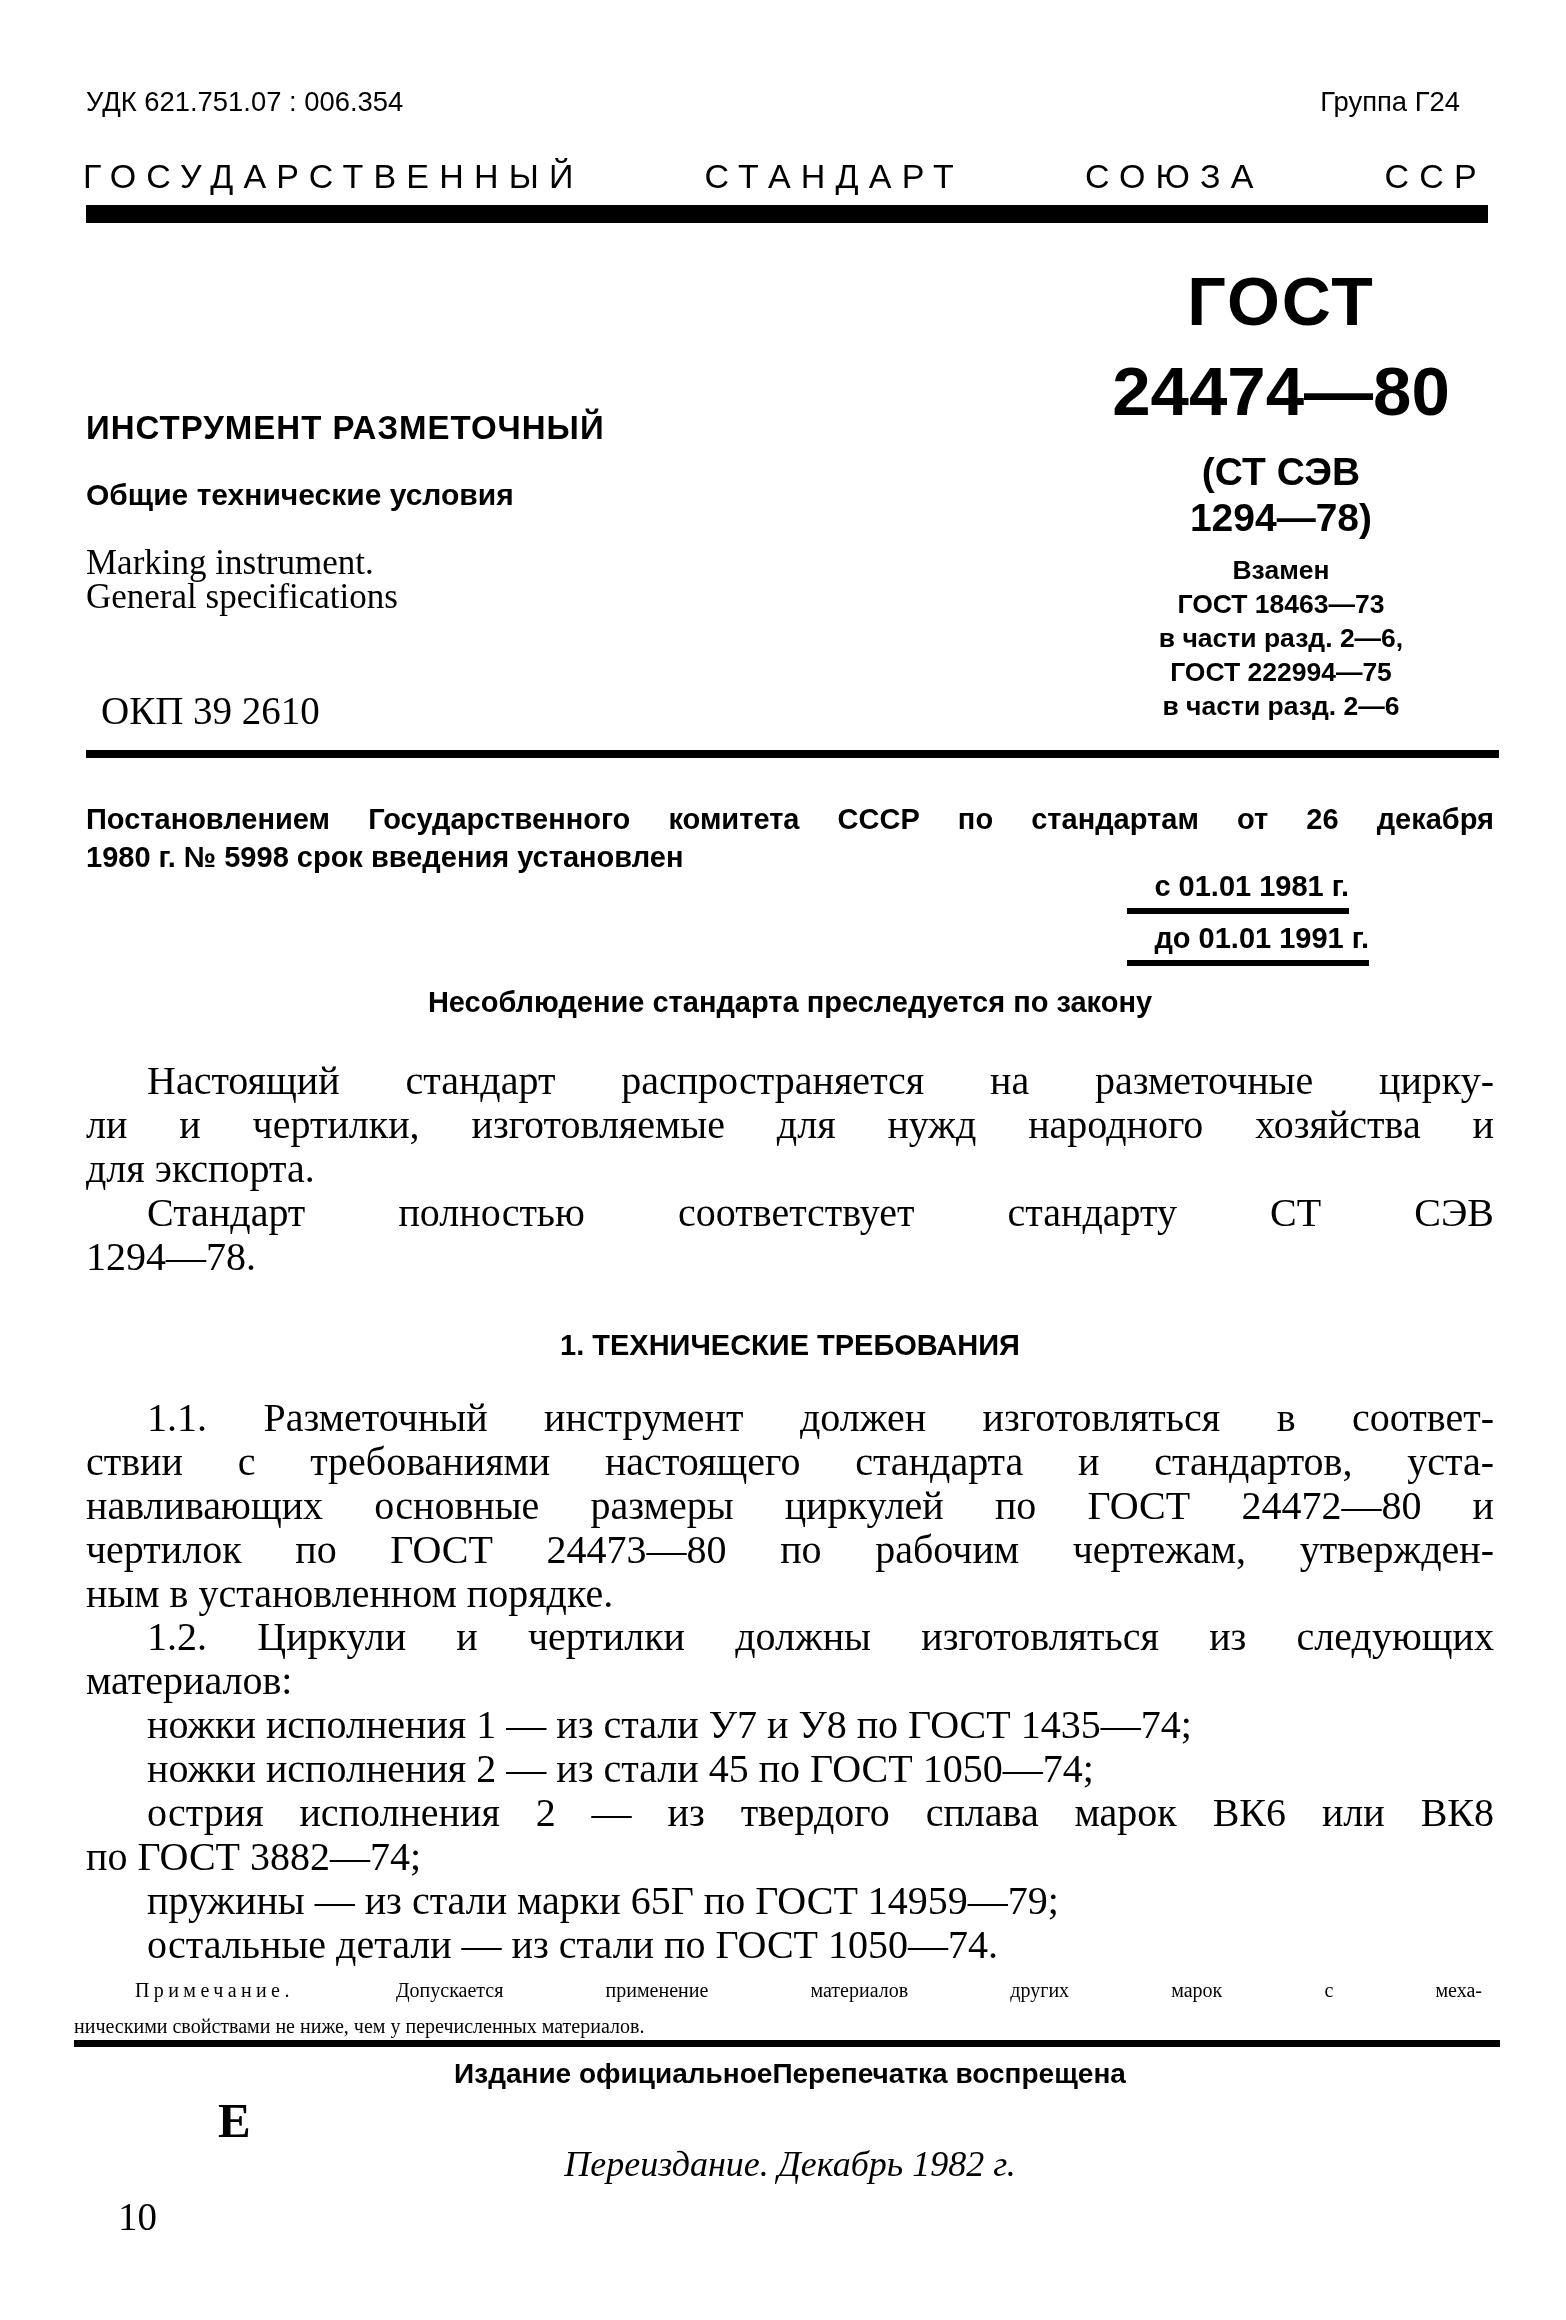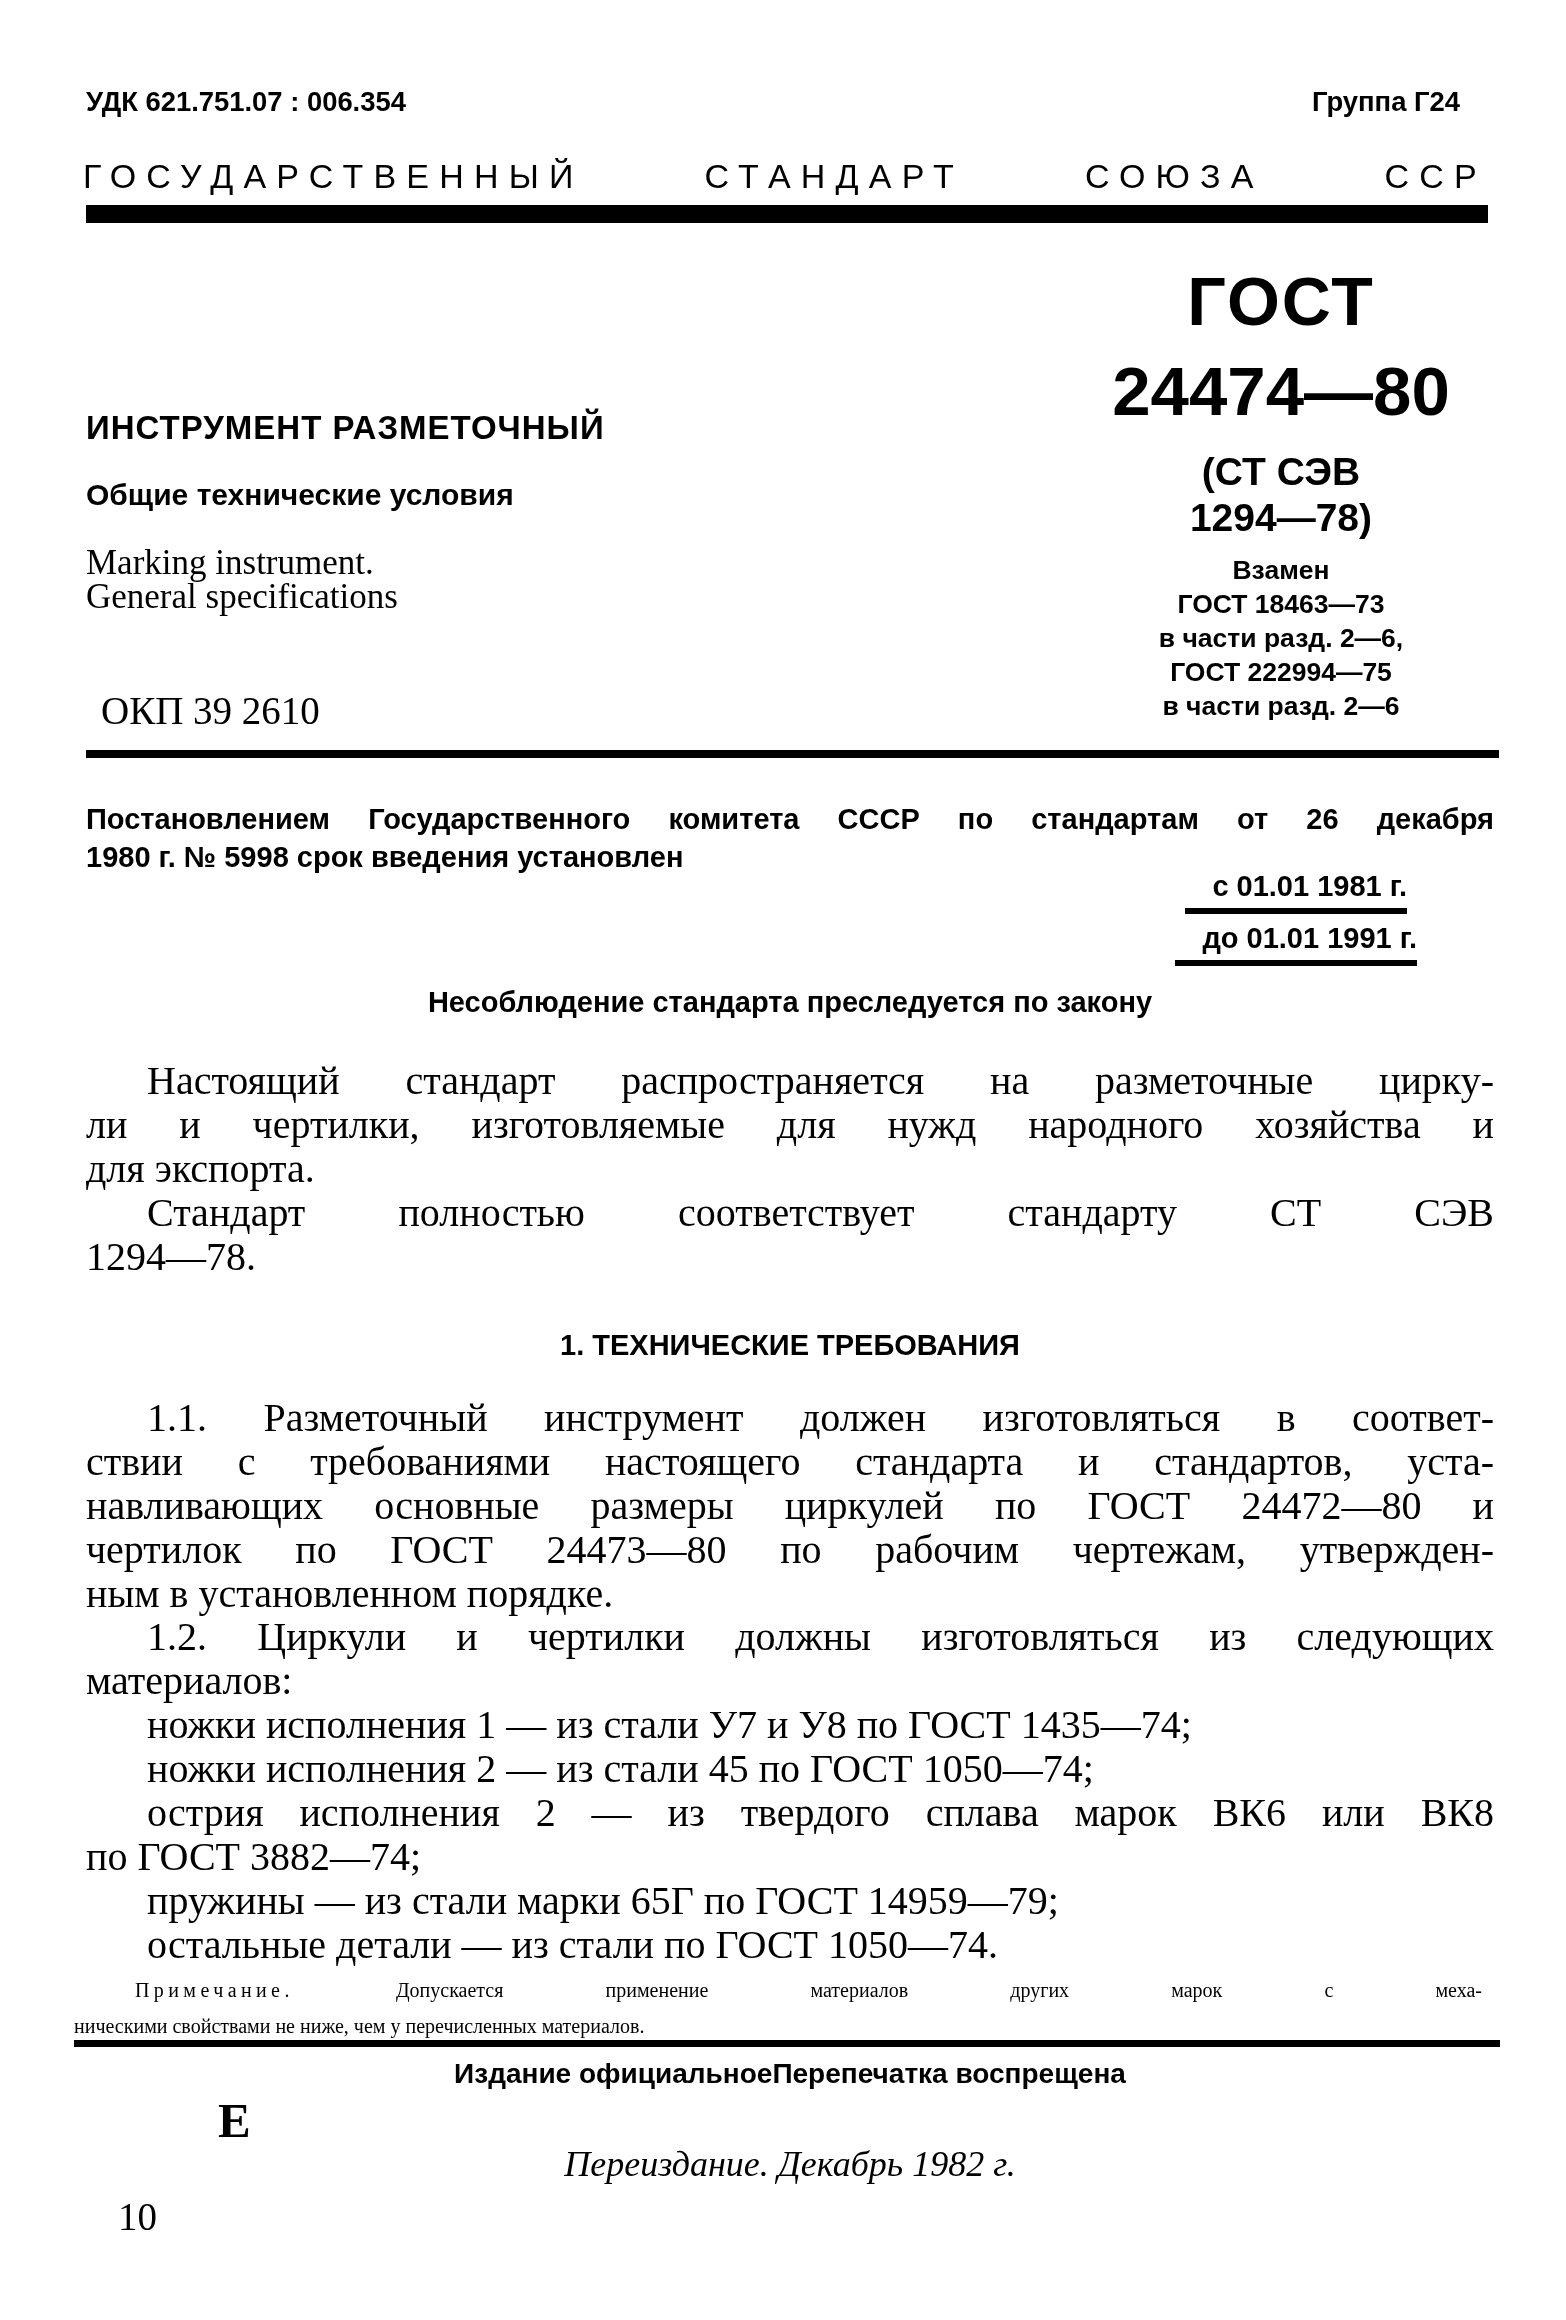--- a/index.html
+++ b/index.html
@@ -5,21 +5,21 @@
   html,body{margin:0;padding:0;background:#e8e8e8;}
   .page{
     position:relative;width:1566px;height:2320px;background:#ffffff;color:#000;
     font-family:"Liberation Serif", serif;overflow:hidden;
   }
   .abs{position:absolute;}
   .jl{text-align:justify;text-align-last:justify;}
   .ind{padding-left:61px;}
 
   .udc-row{top:86px;left:86px;width:1374px;display:flex;justify-content:space-between;
-    font-family:"Liberation Sans",sans-serif;font-weight:bold;font-size:27.4px;}
+    font-family:"Liberation Sans",sans-serif;font-weight:normal;font-size:27.4px;}
   .state-header{top:157px;left:83px;width:1404px;font-family:"Liberation Sans",sans-serif;
     font-weight:normal;font-size:34px;letter-spacing:0.30em;white-space:nowrap;
     display:flex;justify-content:space-between;}
   .hbar{top:205px;left:86px;width:1402px;height:17.6px;background:#000;}
 
   .title-block{top:408px;left:86px;width:980px;}
   .t-ru{font-family:"Liberation Sans",sans-serif;font-weight:bold;font-size:33px;line-height:39px;letter-spacing:1px;}
   .t-sub{font-family:"Liberation Sans",sans-serif;font-weight:bold;font-size:30px;line-height:37px;margin-top:29px;}
   .t-en{font-size:35px;line-height:34px;margin-top:33px;}
 
@@ -28,21 +28,21 @@
   .d-gost{font-size:68px;line-height:1;letter-spacing:2px;}
   .d-num{font-size:69px;line-height:1;margin-top:21.6px;}
   .d-sev{font-size:39px;line-height:46px;margin-top:23.5px;}
   .d-repl{font-size:26.5px;line-height:34px;margin-top:11.8px;}
 
   .okp{top:688px;left:101px;font-size:39px;}
   .rule1{top:750px;left:86px;width:1413px;height:7.8px;background:#000;}
 
   .decree{top:800px;left:86px;width:1408px;font-family:"Liberation Sans",sans-serif;
     font-weight:bold;font-size:29px;line-height:38px;}
-  .dates{top:870px;left:1127px;width:338px;text-align:center;
+  .dates{top:870px;left:1127px;width:338px;text-align:left;
     font-family:"Liberation Sans",sans-serif;font-weight:bold;font-size:29px;}
   .date-line{margin-bottom:7.8px;}
   .date{display:inline-block;border-bottom:6.9px solid #000;padding:0 0 4.9px 27.4px;}
 
   .law{top:986px;left:86px;width:1408px;text-align:center;
     font-family:"Liberation Sans",sans-serif;font-weight:bold;font-size:29px;}
 
   .body{font-size:40px;line-height:44px;width:1408px;left:86px;}
   .intro{top:1059px;}
   .sec-heading{top:1329px;left:86px;width:1408px;text-align:center;

